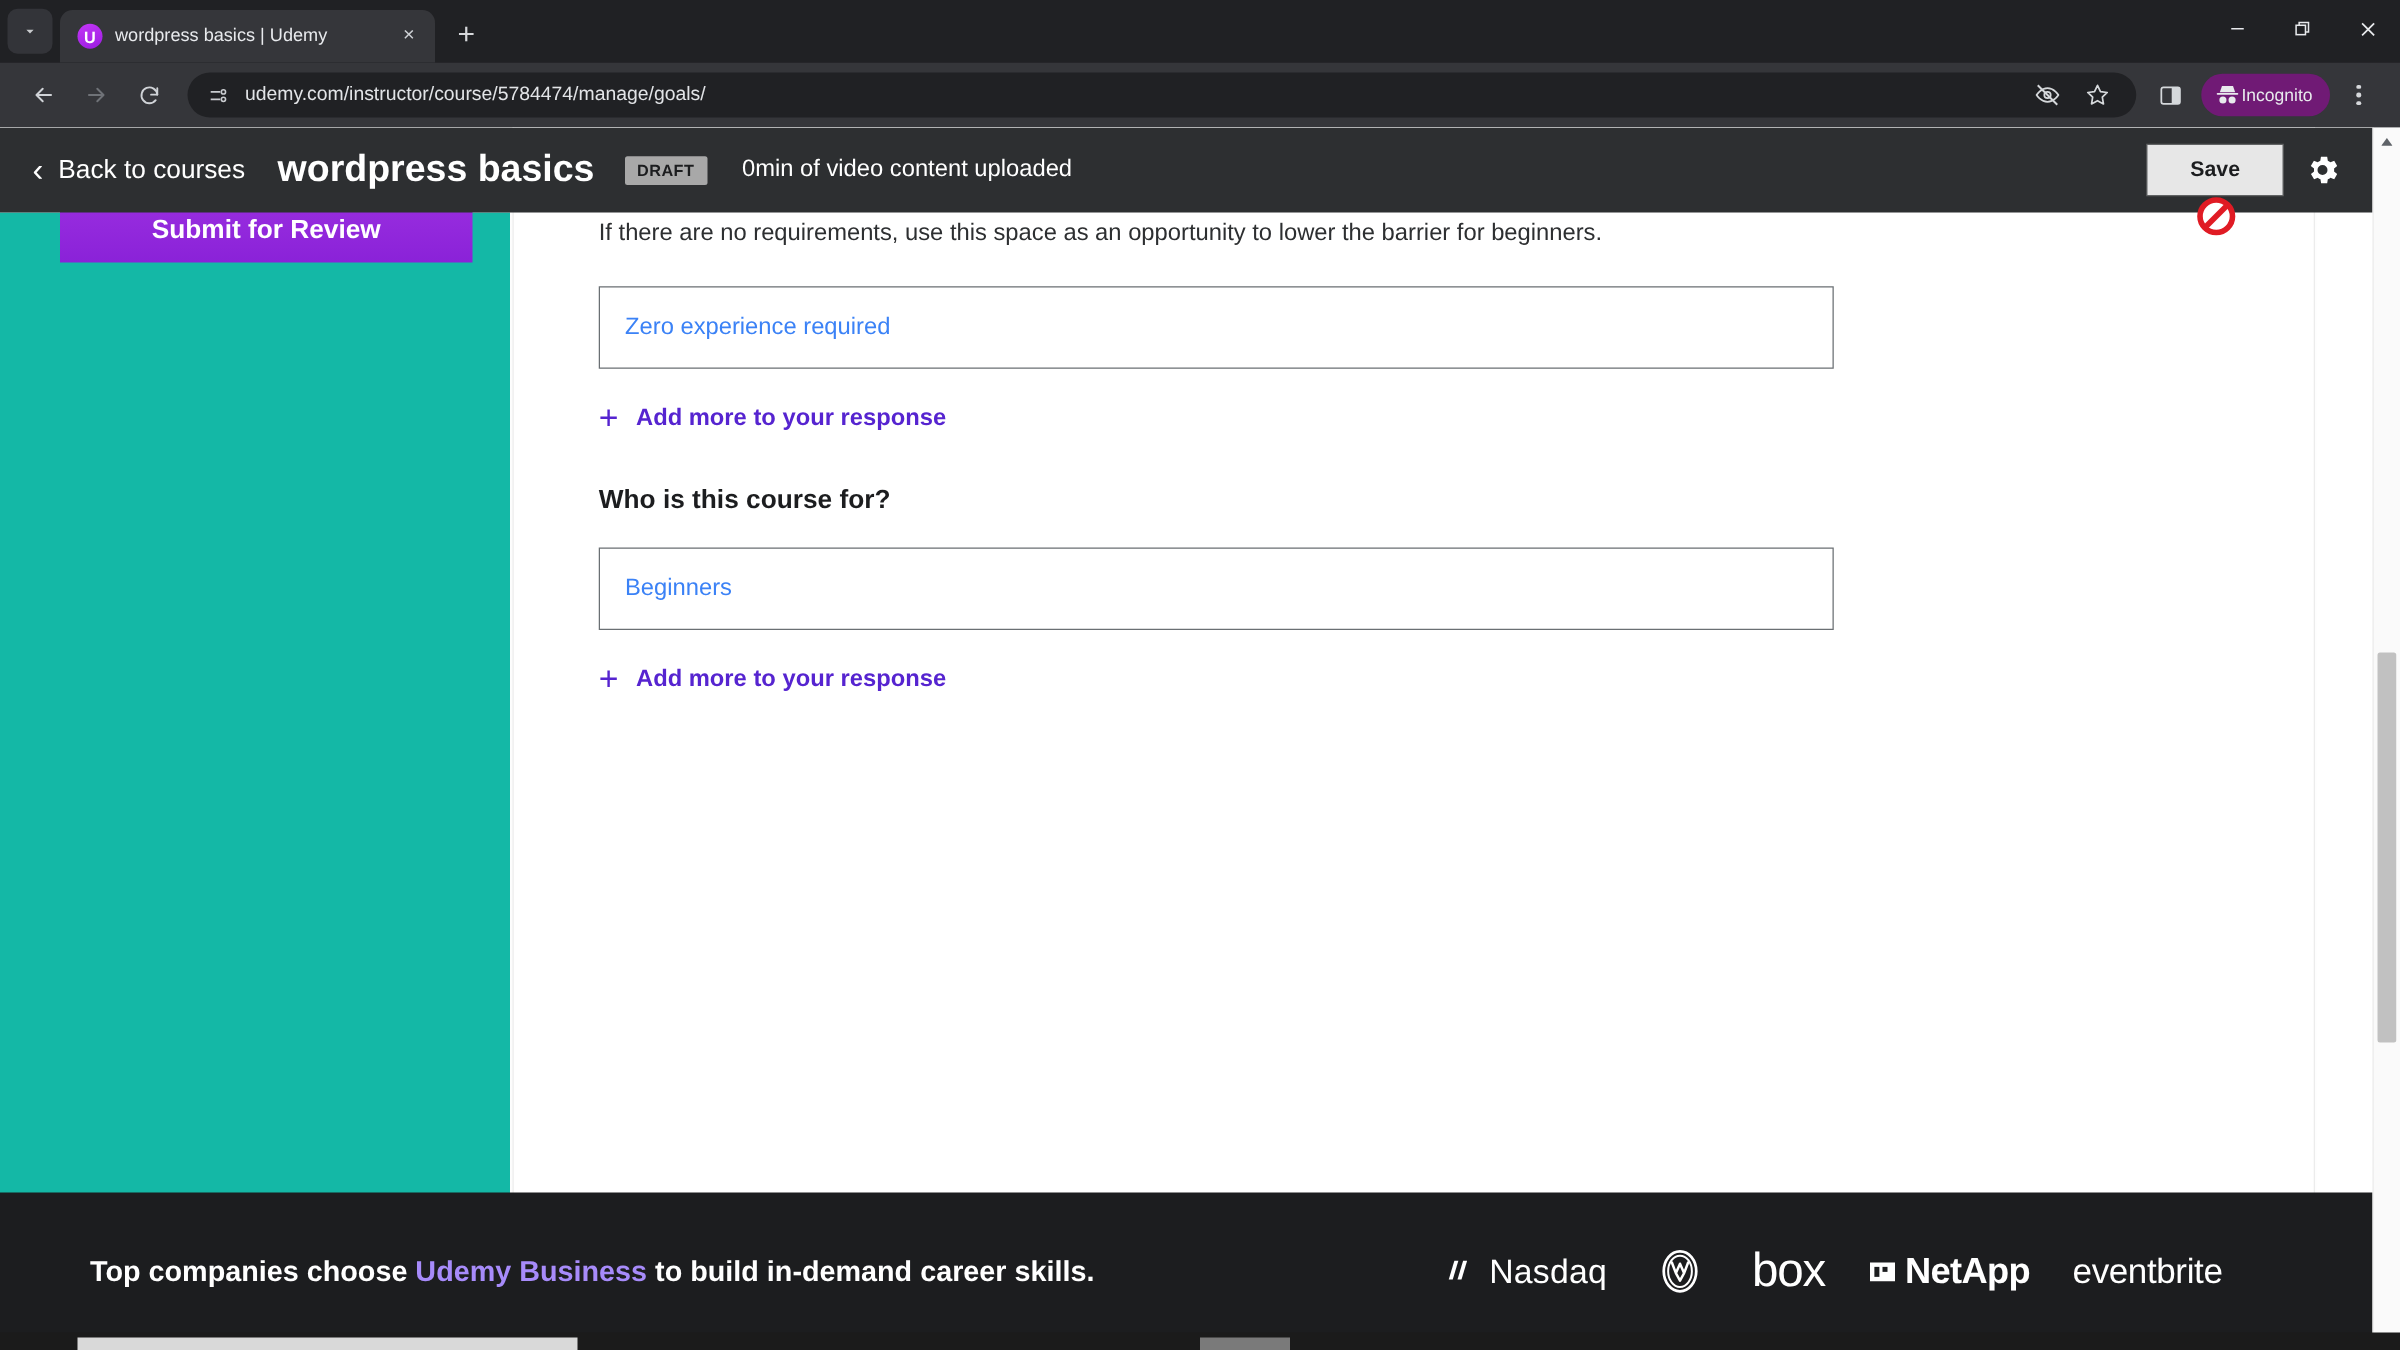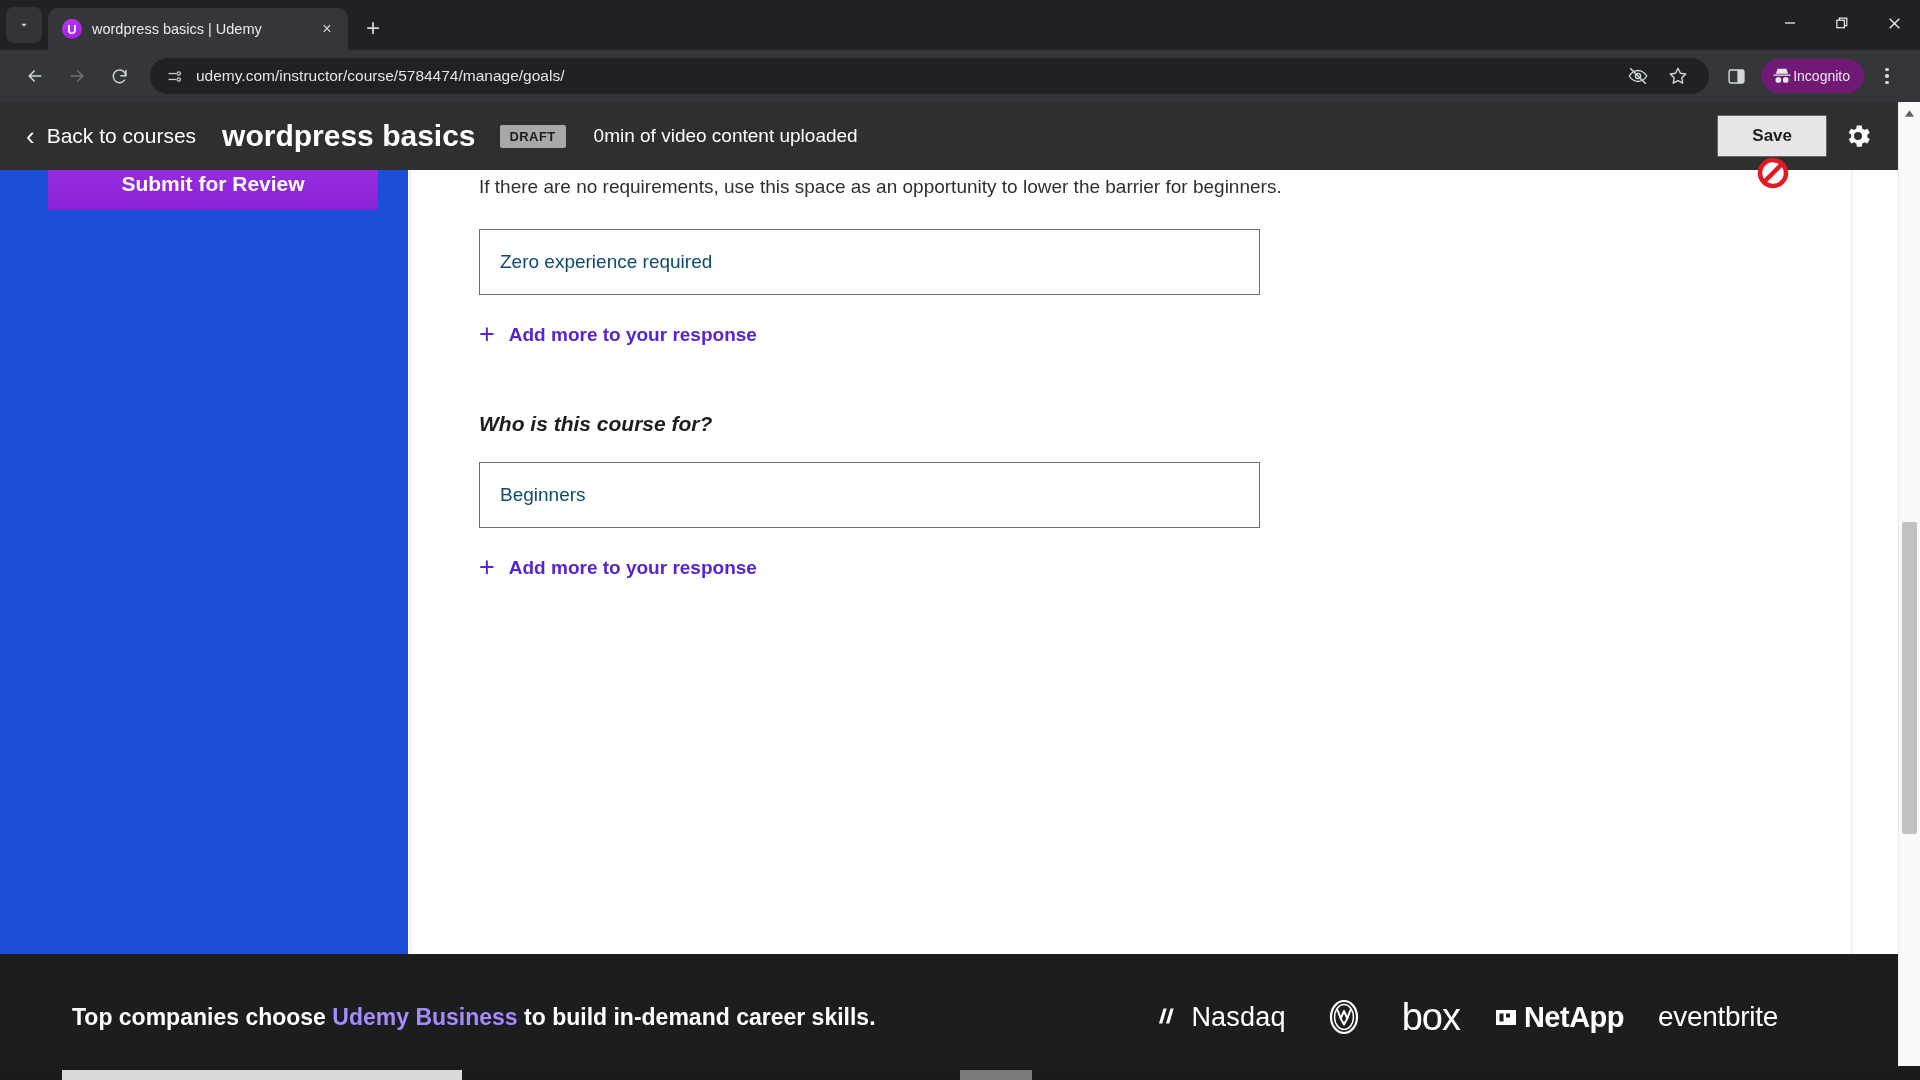--- a/index.html
+++ b/index.html
@@ -116,21 +116,21 @@
   .save-btn {
     background: #e7e7e7; color:#1c1d1f; font-size: 17px; font-weight: 700;
     border: none; padding: 10px 34px; cursor: pointer; position: relative;
     box-shadow: 0 0 0 1px rgba(255,255,255,.25);
   }
   .gear-btn { width:36px;height:36px;display:flex;align-items:center;justify-content:center;cursor:pointer; }
 
   
   .left-col {
     position:absolute; left:0; top:68px; width: 408px; bottom: 0;
-    background:#1d4ed8; z-index: 5;
+    background:#14b8a6; z-index: 5;
   }
   .submit-btn {
     position:absolute; top:-12px; left:48px; width: 330px; height: 52px;
     background: linear-gradient(180deg,#9a2ee0,#8a22d8);
     color:#fff; font-size:21px; font-weight:700; border:none; cursor:pointer;
     display:flex; align-items:center; justify-content:center;
   }
 
   .content-scroll {
     position:absolute; inset: 0; background: #fff; padding-top: 0;
@@ -143,33 +143,33 @@
   .card-inner { padding: 14px 68px 0 68px; }
 
   .cut-heading {
     font-size: 24px; font-weight:700; color:#1c1d1f; margin-top: -4px;
     height: 14px; overflow:hidden;
   }
   .desc { font-size: 19px; color:#2d2f31; line-height: 32px; margin-top: 12px; }
   .desc .l2 { display:block; }
 
   .answer-box {
-    margin-top: 26px; width: 781px; height: 66px;
+    margin-top: 26px; width: 988px; height: 66px;
     border: 1px solid #6a6f73; background:#fff;
     display:flex; align-items:center; padding: 0 20px;
-    font-size: 19px; color:#0c4a6e;
+    font-size: 19px; color:#3b82f6;
   }
   .add-more {
     margin-top: 26px; display:inline-flex; align-items:center; gap: 14px;
     color:#5624d0; font-size: 19px; font-weight: 700; cursor:pointer;
   }
   .add-more .plus { font-size: 27px; font-weight: 400; line-height: 1; }
 
   .section-head {
-    margin-top: 64px; font-size: 21px; font-weight: 700; color:#1c1d1f;font-style:italic;
+    margin-top: 40px; font-size: 21px; font-weight: 700; color:#1c1d1f;
   }
   .link-inline { color:#5624d0; text-decoration: underline; cursor:pointer; }
 
   
   .footer {
     position:absolute; left:0; right:0; bottom:0; height: 126px;
     background:#1c1d1f; display:flex; align-items:center; padding: 0 72px; z-index: 6;
   }
   .footer-text { color:#fff; font-size:23px; font-weight:700; white-space:nowrap; }
   .footer-text .brand { color:#a78bfa; }

